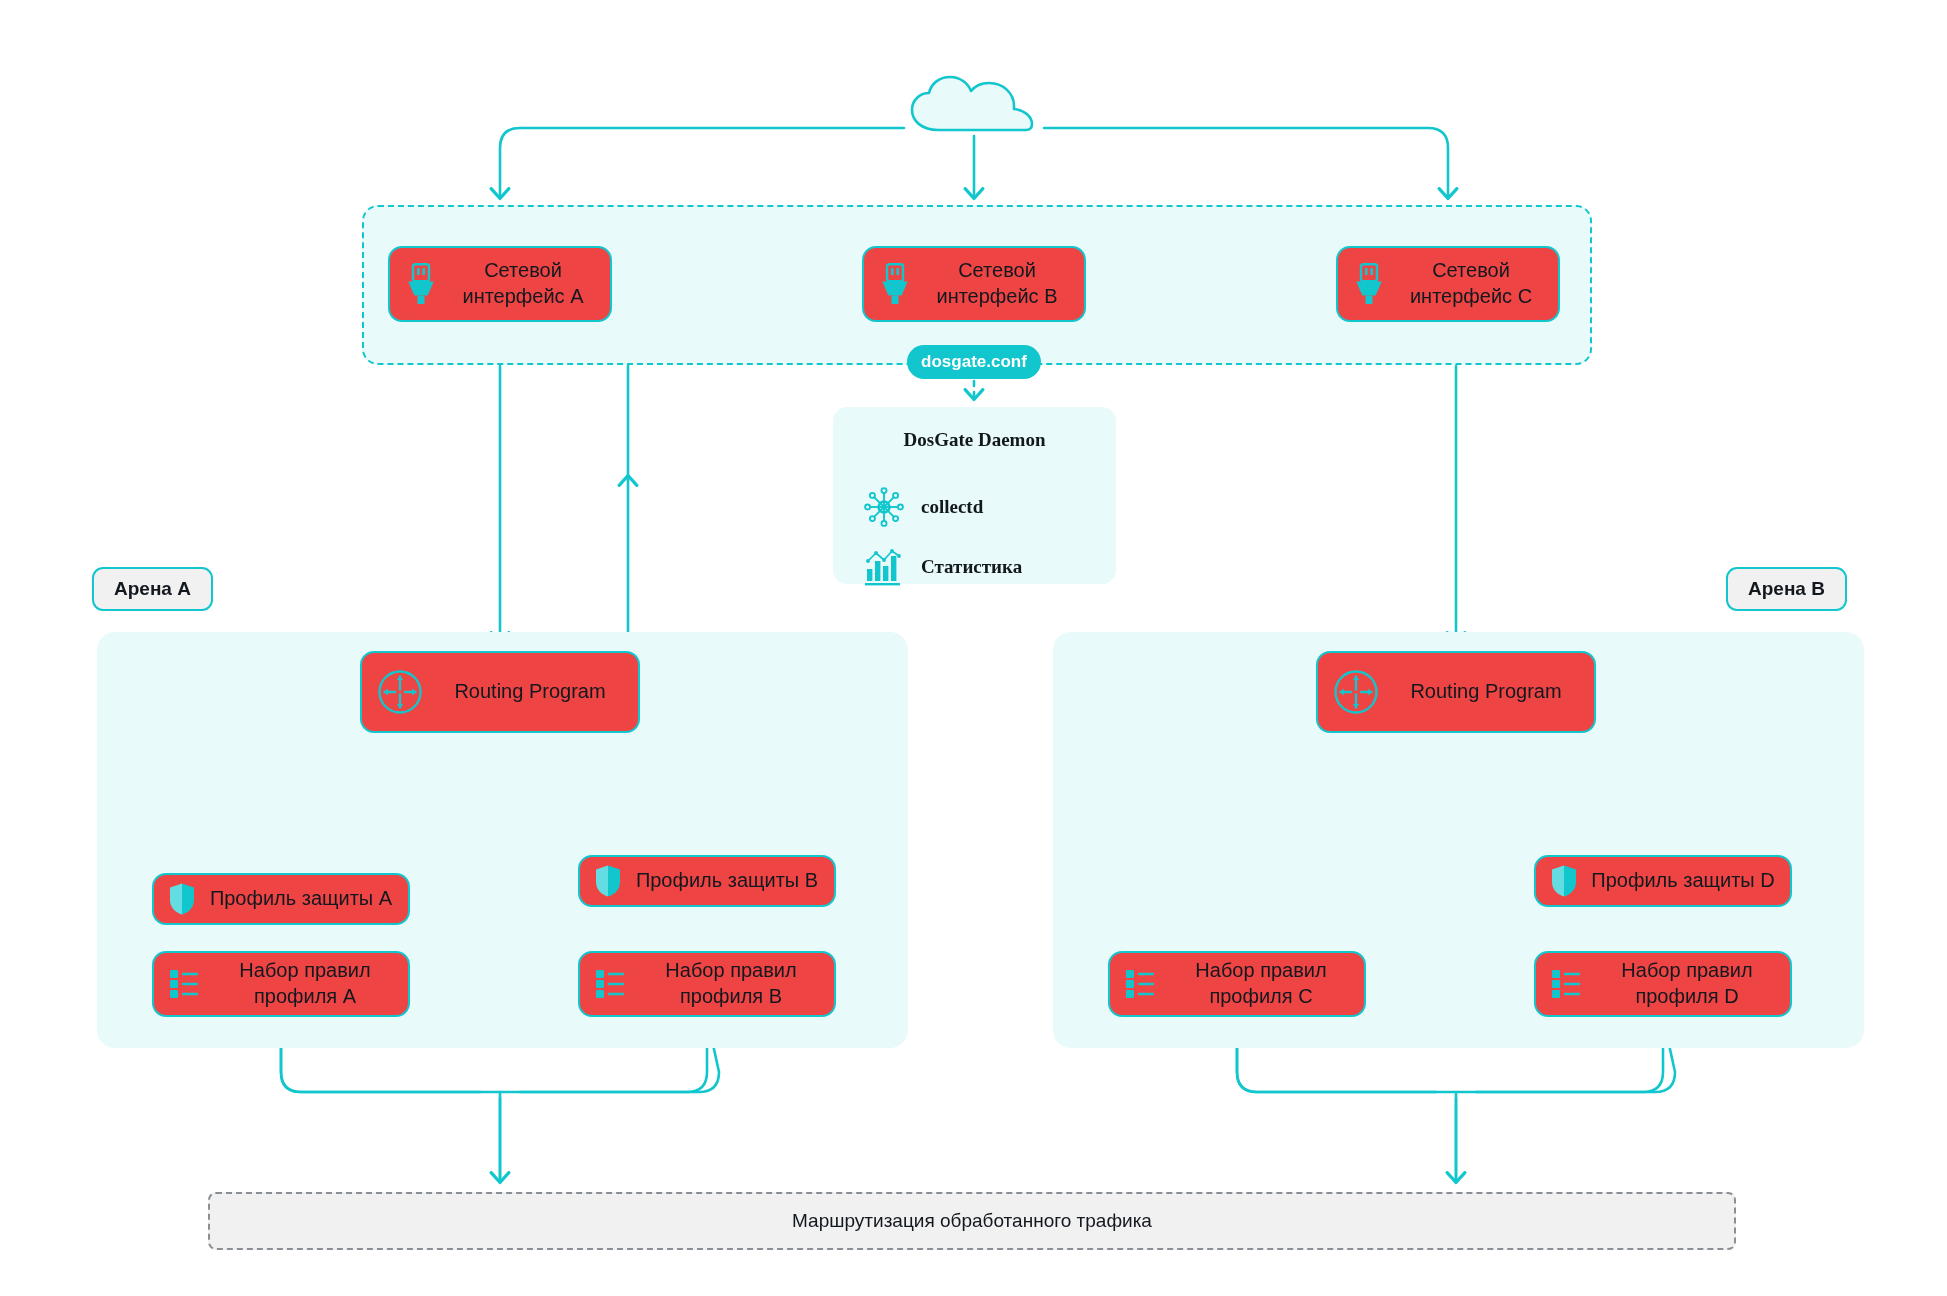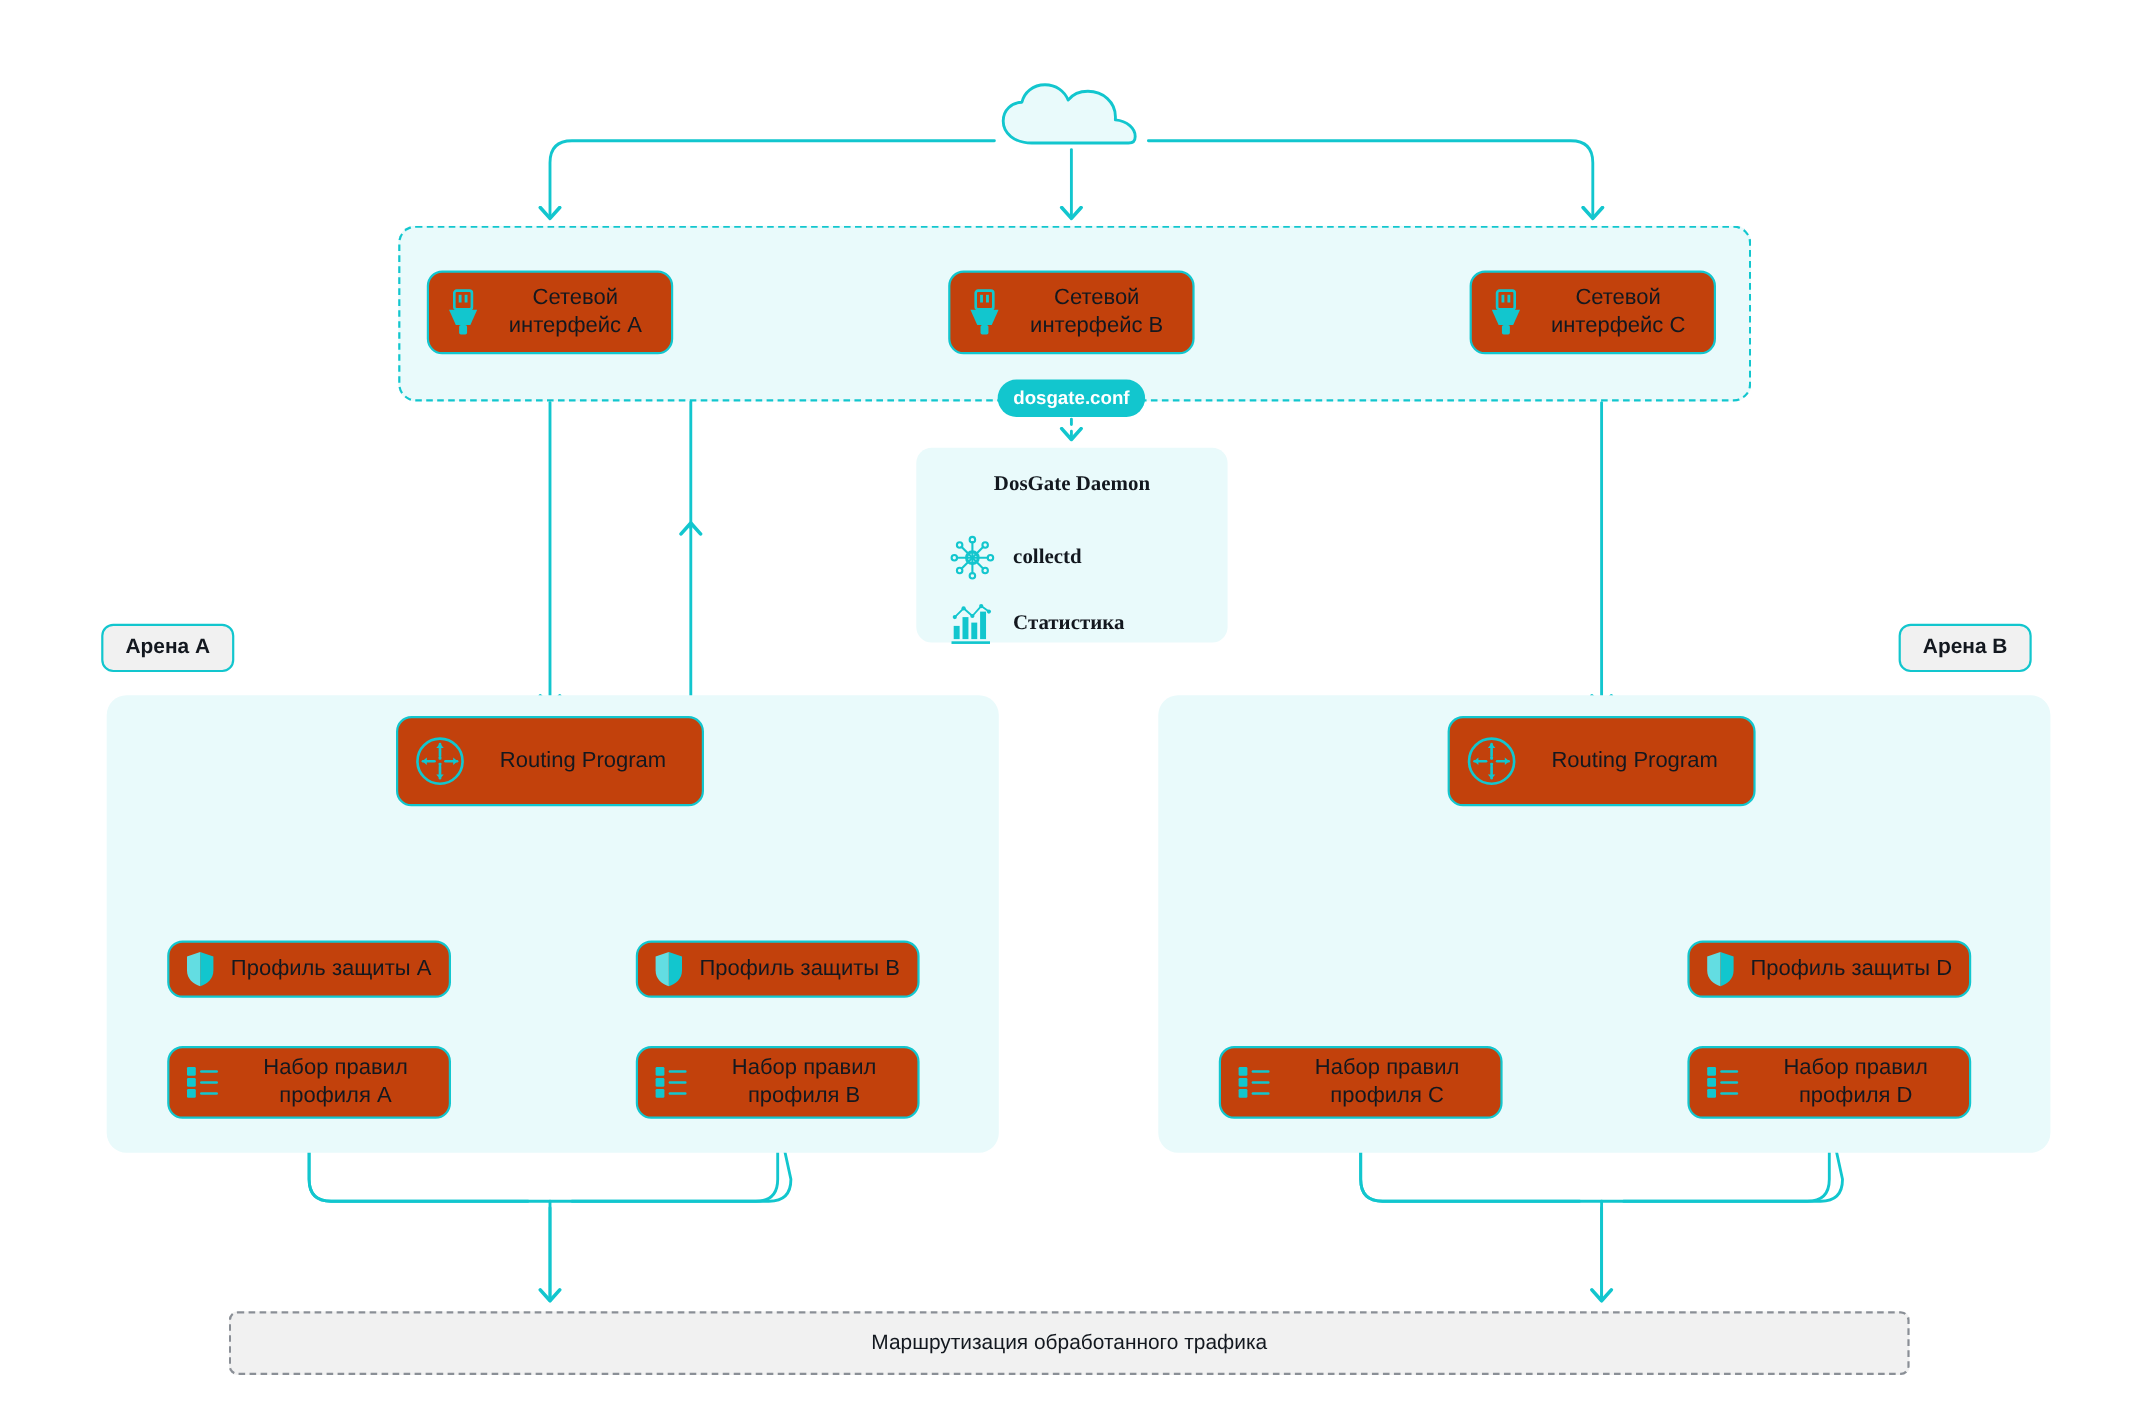--- a/index.html
+++ b/index.html
@@ -24,21 +24,21 @@
     left: 0; top: 0;
     width: 1947px;
     height: 1296px;
     pointer-events: none;
   }
 
   
   .node {
     position: absolute;
     box-sizing: border-box;
-    background: #c2410c;
+    background: #ef4444;
     border: 2.5px solid #12C6CE;
     border-radius: 14px;
     display: flex;
     align-items: center;
     justify-content: flex-start;
     gap: 12px;
     padding: 0 14px;
     z-index: 6;
   }
   .node .label {
@@ -193,21 +193,21 @@
 
   
   #iface-a { left: 388px; top: 246px; width: 224px; height: 76px; }
   #iface-b { left: 862px; top: 246px; width: 224px; height: 76px; }
   #iface-c { left: 1336px; top: 246px; width: 224px; height: 76px; }
 
   #routing-a { left: 360px; top: 651px; width: 280px; height: 82px; }
   #routing-b { left: 1316px; top: 651px; width: 280px; height: 82px; }
 
   .prof-node { width: 258px; height: 52px; }
-  #prof-a { left: 152px; top: 855px; }
+  #prof-a { left: 152px; top: 873px; }
   #prof-b { left: 578px; top: 855px; }
   #prof-c { left: 1108px; top: 855px; }
   #prof-d { left: 1534px; top: 855px; }
 
   .rules-node { width: 258px; height: 66px; }
   #rules-a { left: 152px; top: 951px; }
   #rules-b { left: 578px; top: 951px; }
   #rules-c { left: 1108px; top: 951px; }
   #rules-d { left: 1534px; top: 951px; }
 </style>

